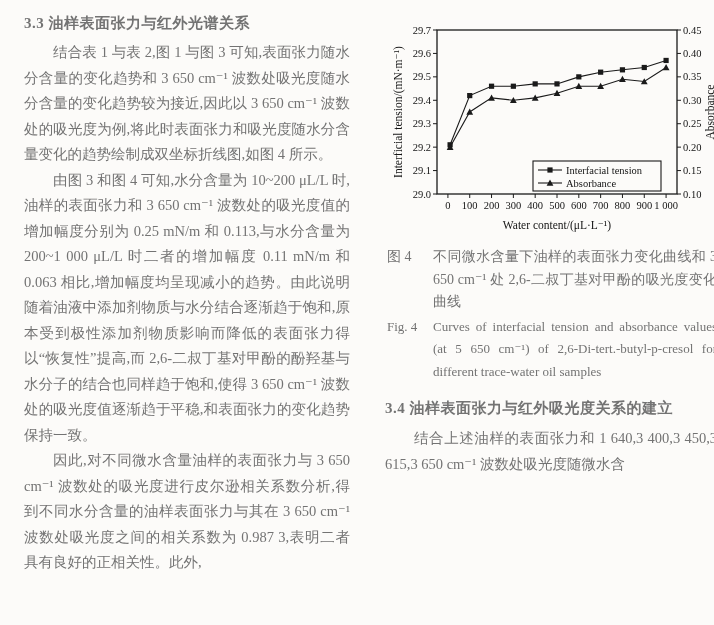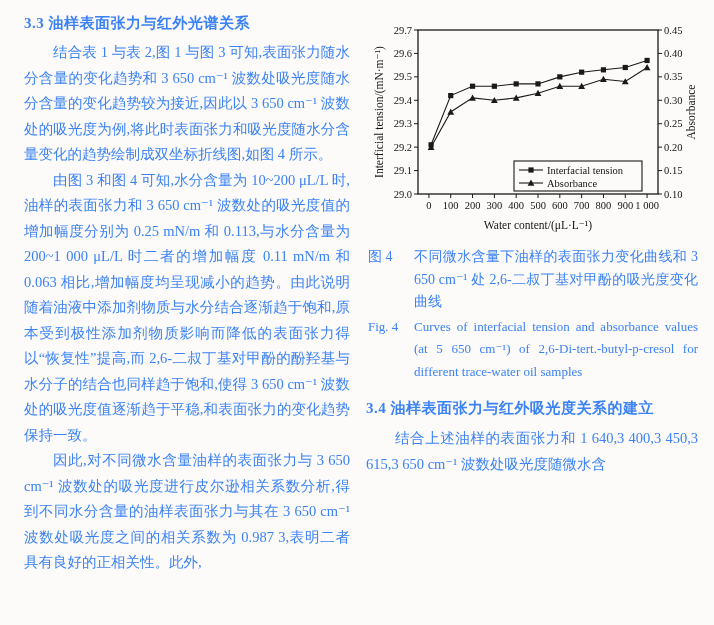--- a/index.html
+++ b/index.html
@@ -2,23 +2,23 @@
 <html><head>
 <meta charset="utf-8">
 <style>
   html,body{margin:0;padding:0;background:#e8e7e4;}
   .page{
     position:relative;
     width:714px;height:625px;
     background:#fcfbf9;
     box-sizing:border-box;
     padding:12px 12px 0 24px;
-    display:flex;gap:16px;
+    display:flex;gap:35px;
     font-family:"Liberation Serif","DejaVu Serif",serif;
-    color:#3b82f6;
+    color:#737373;
     overflow:hidden;
   }
   .col{box-sizing:border-box;}
   .col.left{width:326px;flex:0 0 326px;}
   .col.right{width:332px;flex:0 0 332px;}
   p{margin:0;font-size:14.5px;line-height:25.5px;text-align:justify;}
   p.indent{text-indent:2em;}
   h3{margin:2px 0 7px 0;font-size:15px;font-weight:bold;letter-spacing:0.5px;}
   h3.sec34{margin-top:16px;margin-bottom:8px;}
   .figure{margin:8px 0 4px 6px;}

